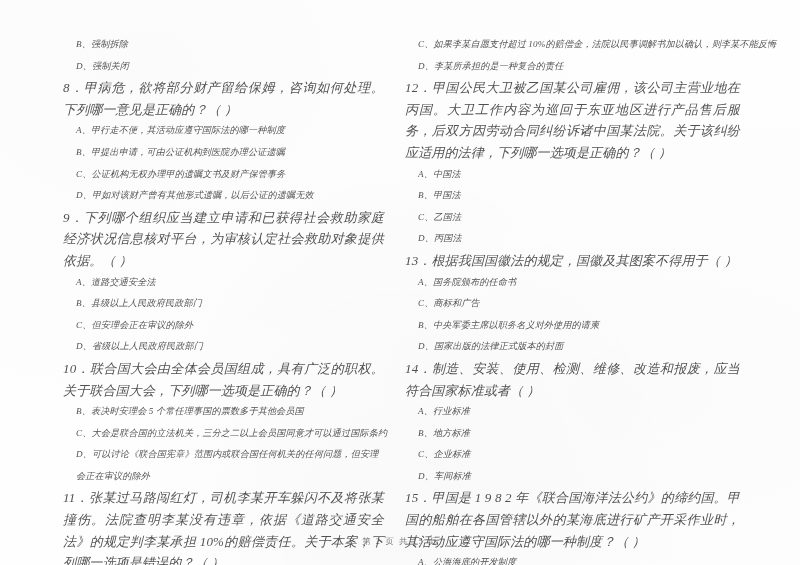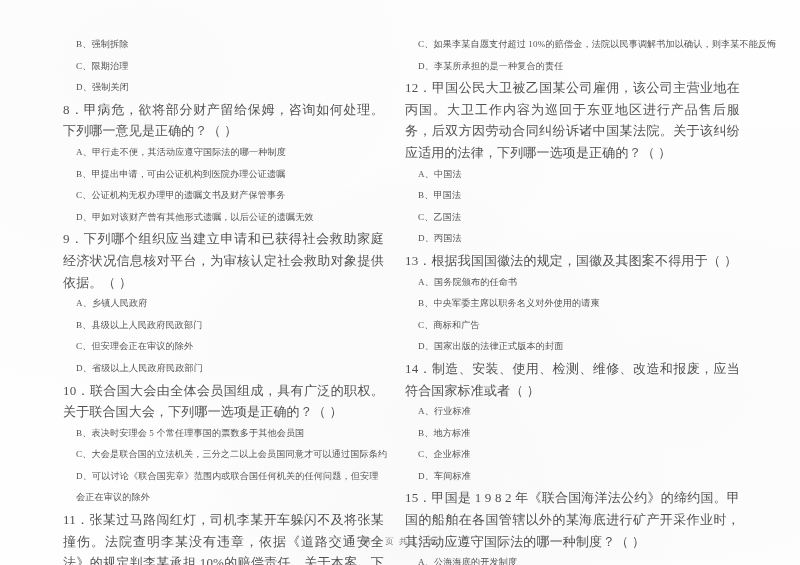--- a/index.html
+++ b/index.html
@@ -30,20 +30,21 @@
     left: 0;
     top: 0;
     width: 800px;
     height: 520px;
     display: flex;
   }
   .col {
     width: 400px;
     box-sizing: border-box;
     padding-top: 34px;
+    font-style: italic;
   }
   .col-left  { padding-left: 63px; padding-right: 16px; }
   .col-right { padding-left: 5px;  padding-right: 60px; }
 
   .q-stem {
     font-size: 13px;
     line-height: 21.6px;
     letter-spacing: 0.15px;
     text-align: justify;
     text-justify: inter-ideograph;
@@ -84,31 +85,30 @@
 </head>
 <body>
 
 <div class="page">
   <div class="inkwrap">
     <div class="columns">
 
       <div class="col col-left">
 
         <p class="opt">B、强制拆除</p>
-        <p class="opt">C、限期治理</p>
         <p class="opt">D、强制关闭</p>
 
         <p class="q-stem">8．甲病危，欲将部分财产留给保姆，咨询如何处理。下列哪一意见是正确的？（    ）</p>
         <p class="opt">A、甲行走不便，其活动应遵守国际法的哪一种制度</p>
         <p class="opt">B、甲提出申请，可由公证机构到医院办理公证遗嘱</p>
         <p class="opt">C、公证机构无权办理甲的遗嘱文书及财产保管事务</p>
         <p class="opt">D、甲如对该财产曾有其他形式遗嘱，以后公证的遗嘱无效</p>
 
         <p class="q-stem">9．下列哪个组织应当建立申请和已获得社会救助家庭经济状况信息核对平台，为审核认定社会救助对象提供依据。（    ）</p>
-        <p class="opt">A、乡镇人民政府</p>
+        <p class="opt">A、道路交通安全法</p>
         <p class="opt">B、县级以上人民政府民政部门</p>
         <p class="opt">C、但安理会正在审议的除外</p>
         <p class="opt">D、省级以上人民政府民政部门</p>
 
         <p class="q-stem">10．联合国大会由全体会员国组成，具有广泛的职权。关于联合国大会，下列哪一选项是正确的？（    ）</p>
         <p class="opt">B、表决时安理会 5 个常任理事国的票数多于其他会员国</p>
         <p class="opt">C、大会是联合国的立法机关，三分之二以上会员国同意才可以通过国际条约</p>
         <p class="opt wrap">D、可以讨论《联合国宪章》范围内或联合国任何机关的任何问题，但安理会正在审议的除外</p>
 
         <p class="q-stem">11．张某过马路闯红灯，司机李某开车躲闪不及将张某撞伤。法院查明李某没有违章，依据《道路交通安全法》的规定判李某承担 10%的赔偿责任。关于本案，下列哪一选项是错误的？（    ）</p>
@@ -121,22 +121,22 @@
         <p class="opt">D、李某所承担的是一种复合的责任</p>
 
         <p class="q-stem">12．甲国公民大卫被乙国某公司雇佣，该公司主营业地在丙国。大卫工作内容为巡回于东亚地区进行产品售后服务，后双方因劳动合同纠纷诉诸中国某法院。关于该纠纷应适用的法律，下列哪一选项是正确的？（    ）</p>
         <p class="opt">A、中国法</p>
         <p class="opt">B、甲国法</p>
         <p class="opt">C、乙国法</p>
         <p class="opt">D、丙国法</p>
 
         <p class="q-stem">13．根据我国国徽法的规定，国徽及其图案不得用于（    ）</p>
         <p class="opt">A、国务院颁布的任命书</p>
+        <p class="opt">C、商标和广告</p>
         <p class="opt">B、中央军委主席以职务名义对外使用的请柬</p>
-        <p class="opt">C、商标和广告</p>
         <p class="opt">D、国家出版的法律正式版本的封面</p>
 
         <p class="q-stem">14．制造、安装、使用、检测、维修、改造和报废，应当符合国家标准或者（    ）</p>
         <p class="opt">A、行业标准</p>
         <p class="opt">B、地方标准</p>
         <p class="opt">C、企业标准</p>
         <p class="opt">D、车间标准</p>
 
         <p class="q-stem">15．甲国是 1 9 8 2 年《联合国海洋法公约》的缔约国。甲国的船舶在各国管辖以外的某海底进行矿产开采作业时，其活动应遵守国际法的哪一种制度？（    ）</p>
         <p class="opt">A、公海海底的开发制度</p>

